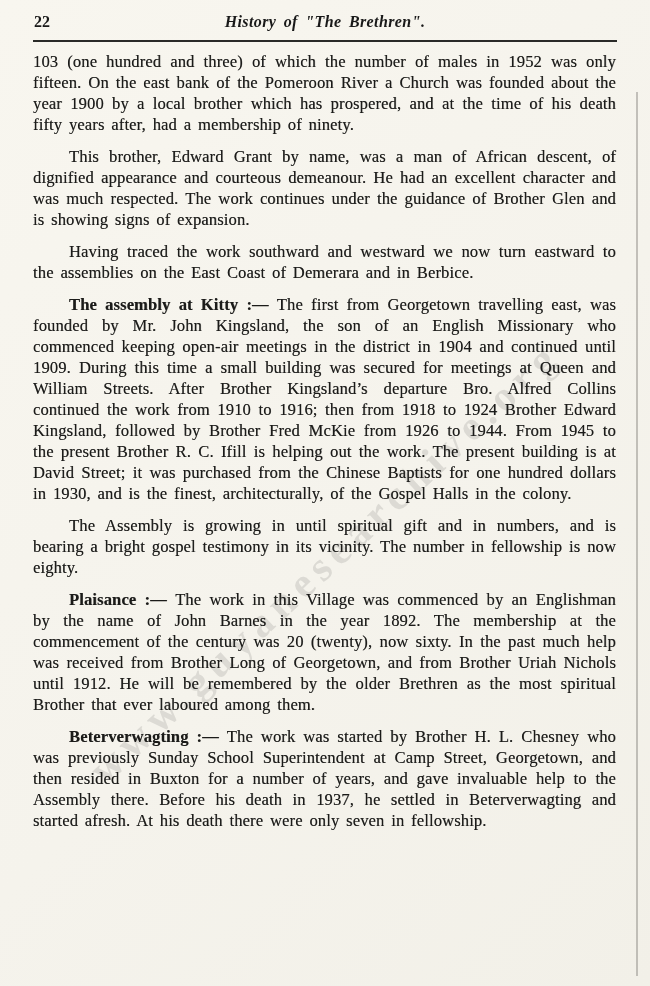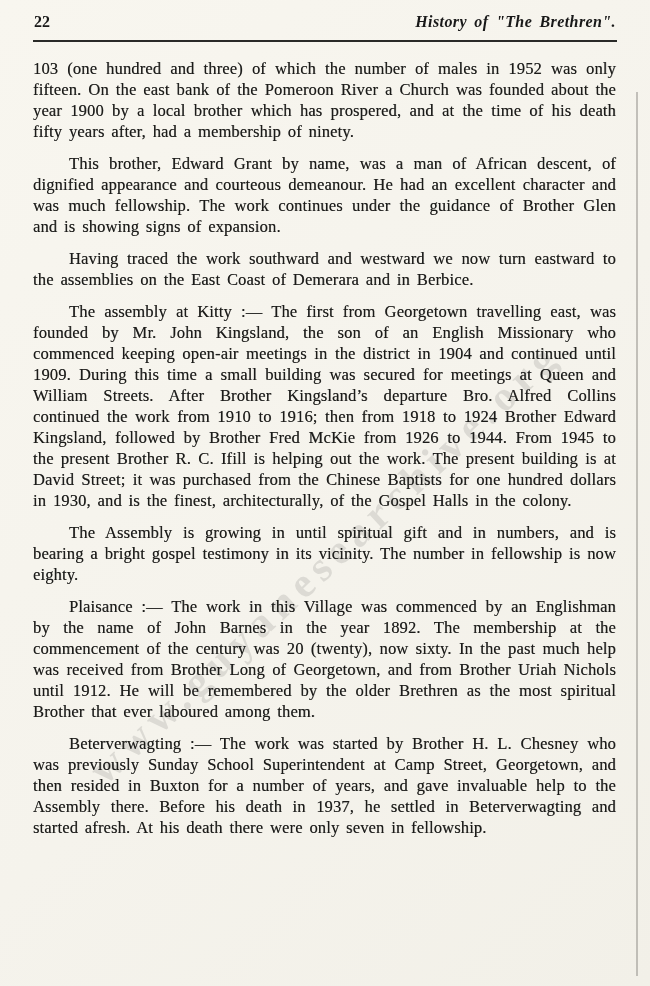--- a/index.html
+++ b/index.html
@@ -15,21 +15,21 @@
     position: relative;
     width: 650px;
     height: 986px;
     background: linear-gradient(135deg, #f8f6ef 0%, #f5f3ec 55%, #f2f0e8 100%);
     overflow: hidden;
     box-sizing: border-box;
   }
   .page-header {
     position: relative;
     padding: 13px 34px 0 34px;
-    text-align: right;
+    text-align: center;
     height: 22px;
   }
   .page-number {
     position: absolute;
     left: 34px;
     top: 13px;
     font-weight: bold;
     font-size: 16px;
     color: #191919;
   }
@@ -43,38 +43,38 @@
   }
   .header-rule {
     border: none;
     border-top: 2px solid #2a2a28;
     margin: 5px 33px 0 33px;
     height: 0;
   }
   .page-body {
     position: relative;
     z-index: 2;
-    padding: 16px 34px 0 33px;
+    padding: 9px 34px 0 33px;
     text-align: justify;
     color: #1b1b19;
     font-size: 16.5px;
     line-height: 21px;
     word-spacing: 2.5px;
     letter-spacing: 0.15px;
     text-shadow: 0.3px 0 0 rgba(25,25,25,0.55);
   }
   .page-body p {
     margin: 0 0 11px 0;
     text-indent: 36px;
   }
   .page-body p.noindent {
     text-indent: 0;
   }
   .lead {
-    font-weight: normal;
+    font-weight: bold;
   }
   .watermark {
     position: absolute;
     z-index: 1;
     left: 50%;
     top: 57%;
     transform: translate(-50%, -50%) rotate(-43deg);
     white-space: nowrap;
     font-size: 42px;
     font-weight: bold;
@@ -104,21 +104,21 @@
     <span class="page-number">22</span>
     <span class="page-title">History of "The Brethren".</span>
   </div>
 
   <hr class="header-rule">
 
   <div class="page-body">
 
     <p class="noindent"><span>103 (one hundred and three) of which the number of males in 1952 was only fifteen.  On the east bank of the Pomeroon River a Church was founded about the year 1900 by a local brother which has prospered, and at the time of his death fifty years after, had a membership of ninety.</span></p>
 
-    <p><span>This brother, Edward Grant by name, was a man of African descent, of dignified appearance and courteous demeanour.  He had an excellent character and was much fellowship.  The work continues under the guidance of Brother Glen and is showing signs of expansion.</span></p>
+    <p><span>This brother, Edward Grant by name, was a man of African descent, of dignified appearance and courteous demeanour.  He had an excellent character and was much respected.  The work continues under the guidance of Brother Glen and is showing signs of expansion.</span></p>
 
     <p><span>Having traced the work southward and westward we now turn eastward to the assemblies on the East Coast of Demerara and in Berbice.</span></p>
 
     <p><b class="lead">The assembly at Kitty :— </b><span>The first from Georgetown travelling east, was founded by Mr. John Kingsland, the son of an English Missionary who commenced keeping open-air meetings in the district in 1904 and continued until 1909.  During this time a small building was secured for meetings at Queen and William Streets.  After Brother Kingsland’s departure Bro. Alfred Collins continued the work from 1910 to 1916; then from 1918 to 1924 Brother Edward Kingsland, followed by Brother Fred McKie from 1926 to 1944.  From 1945 to the present Brother R. C. Ifill is helping out the work.  The present building is at David Street; it was purchased from the Chinese Baptists for one hundred dollars in 1930, and is the finest, architecturally, of the Gospel Halls in the colony.</span></p>
 
     <p><span>The Assembly is growing in until spiritual gift and in numbers, and is bearing a bright gospel testimony in its vicinity.  The number in fellowship is now eighty.</span></p>
 
     <p><b class="lead">Plaisance :— </b><span>The work in this Village was commenced by an Englishman by the name of John Barnes in the year 1892.  The membership at the commencement of the century was 20 (twenty), now sixty. In the past much help was received from Brother Long of Georgetown, and from Brother Uriah Nichols until 1912.  He will be remembered by the older Brethren as the most spiritual Brother that ever laboured among them.</span></p>
 
 

